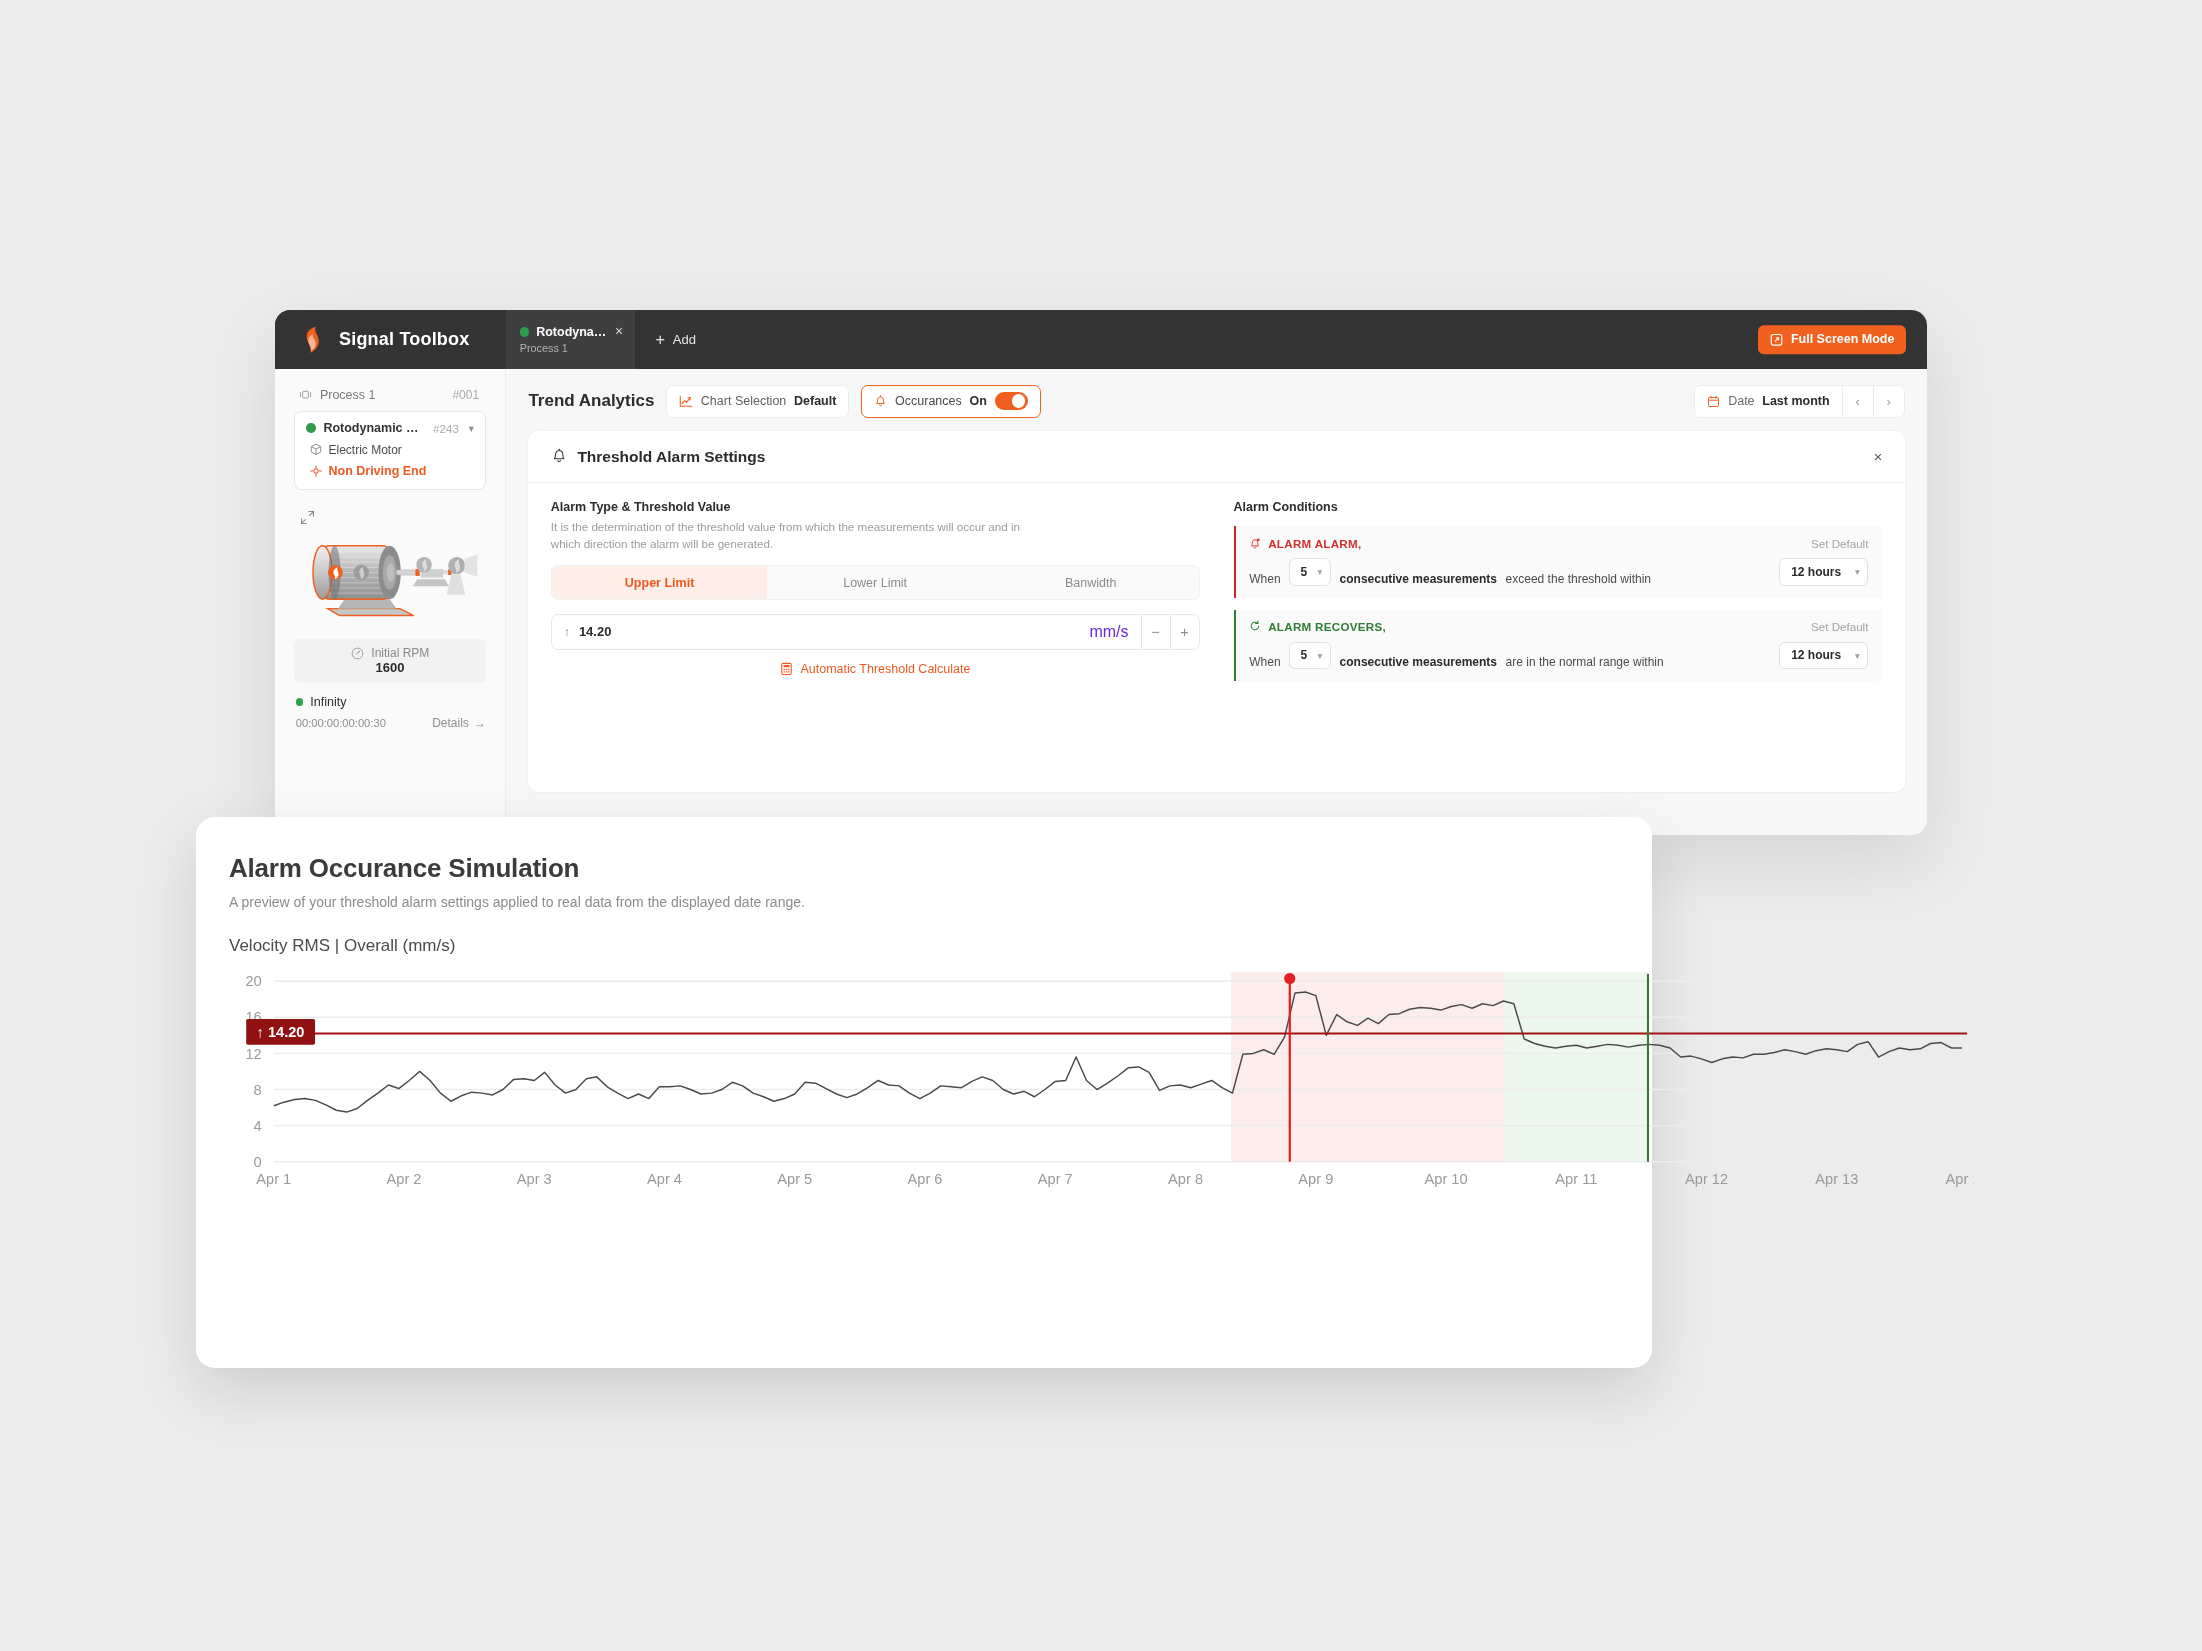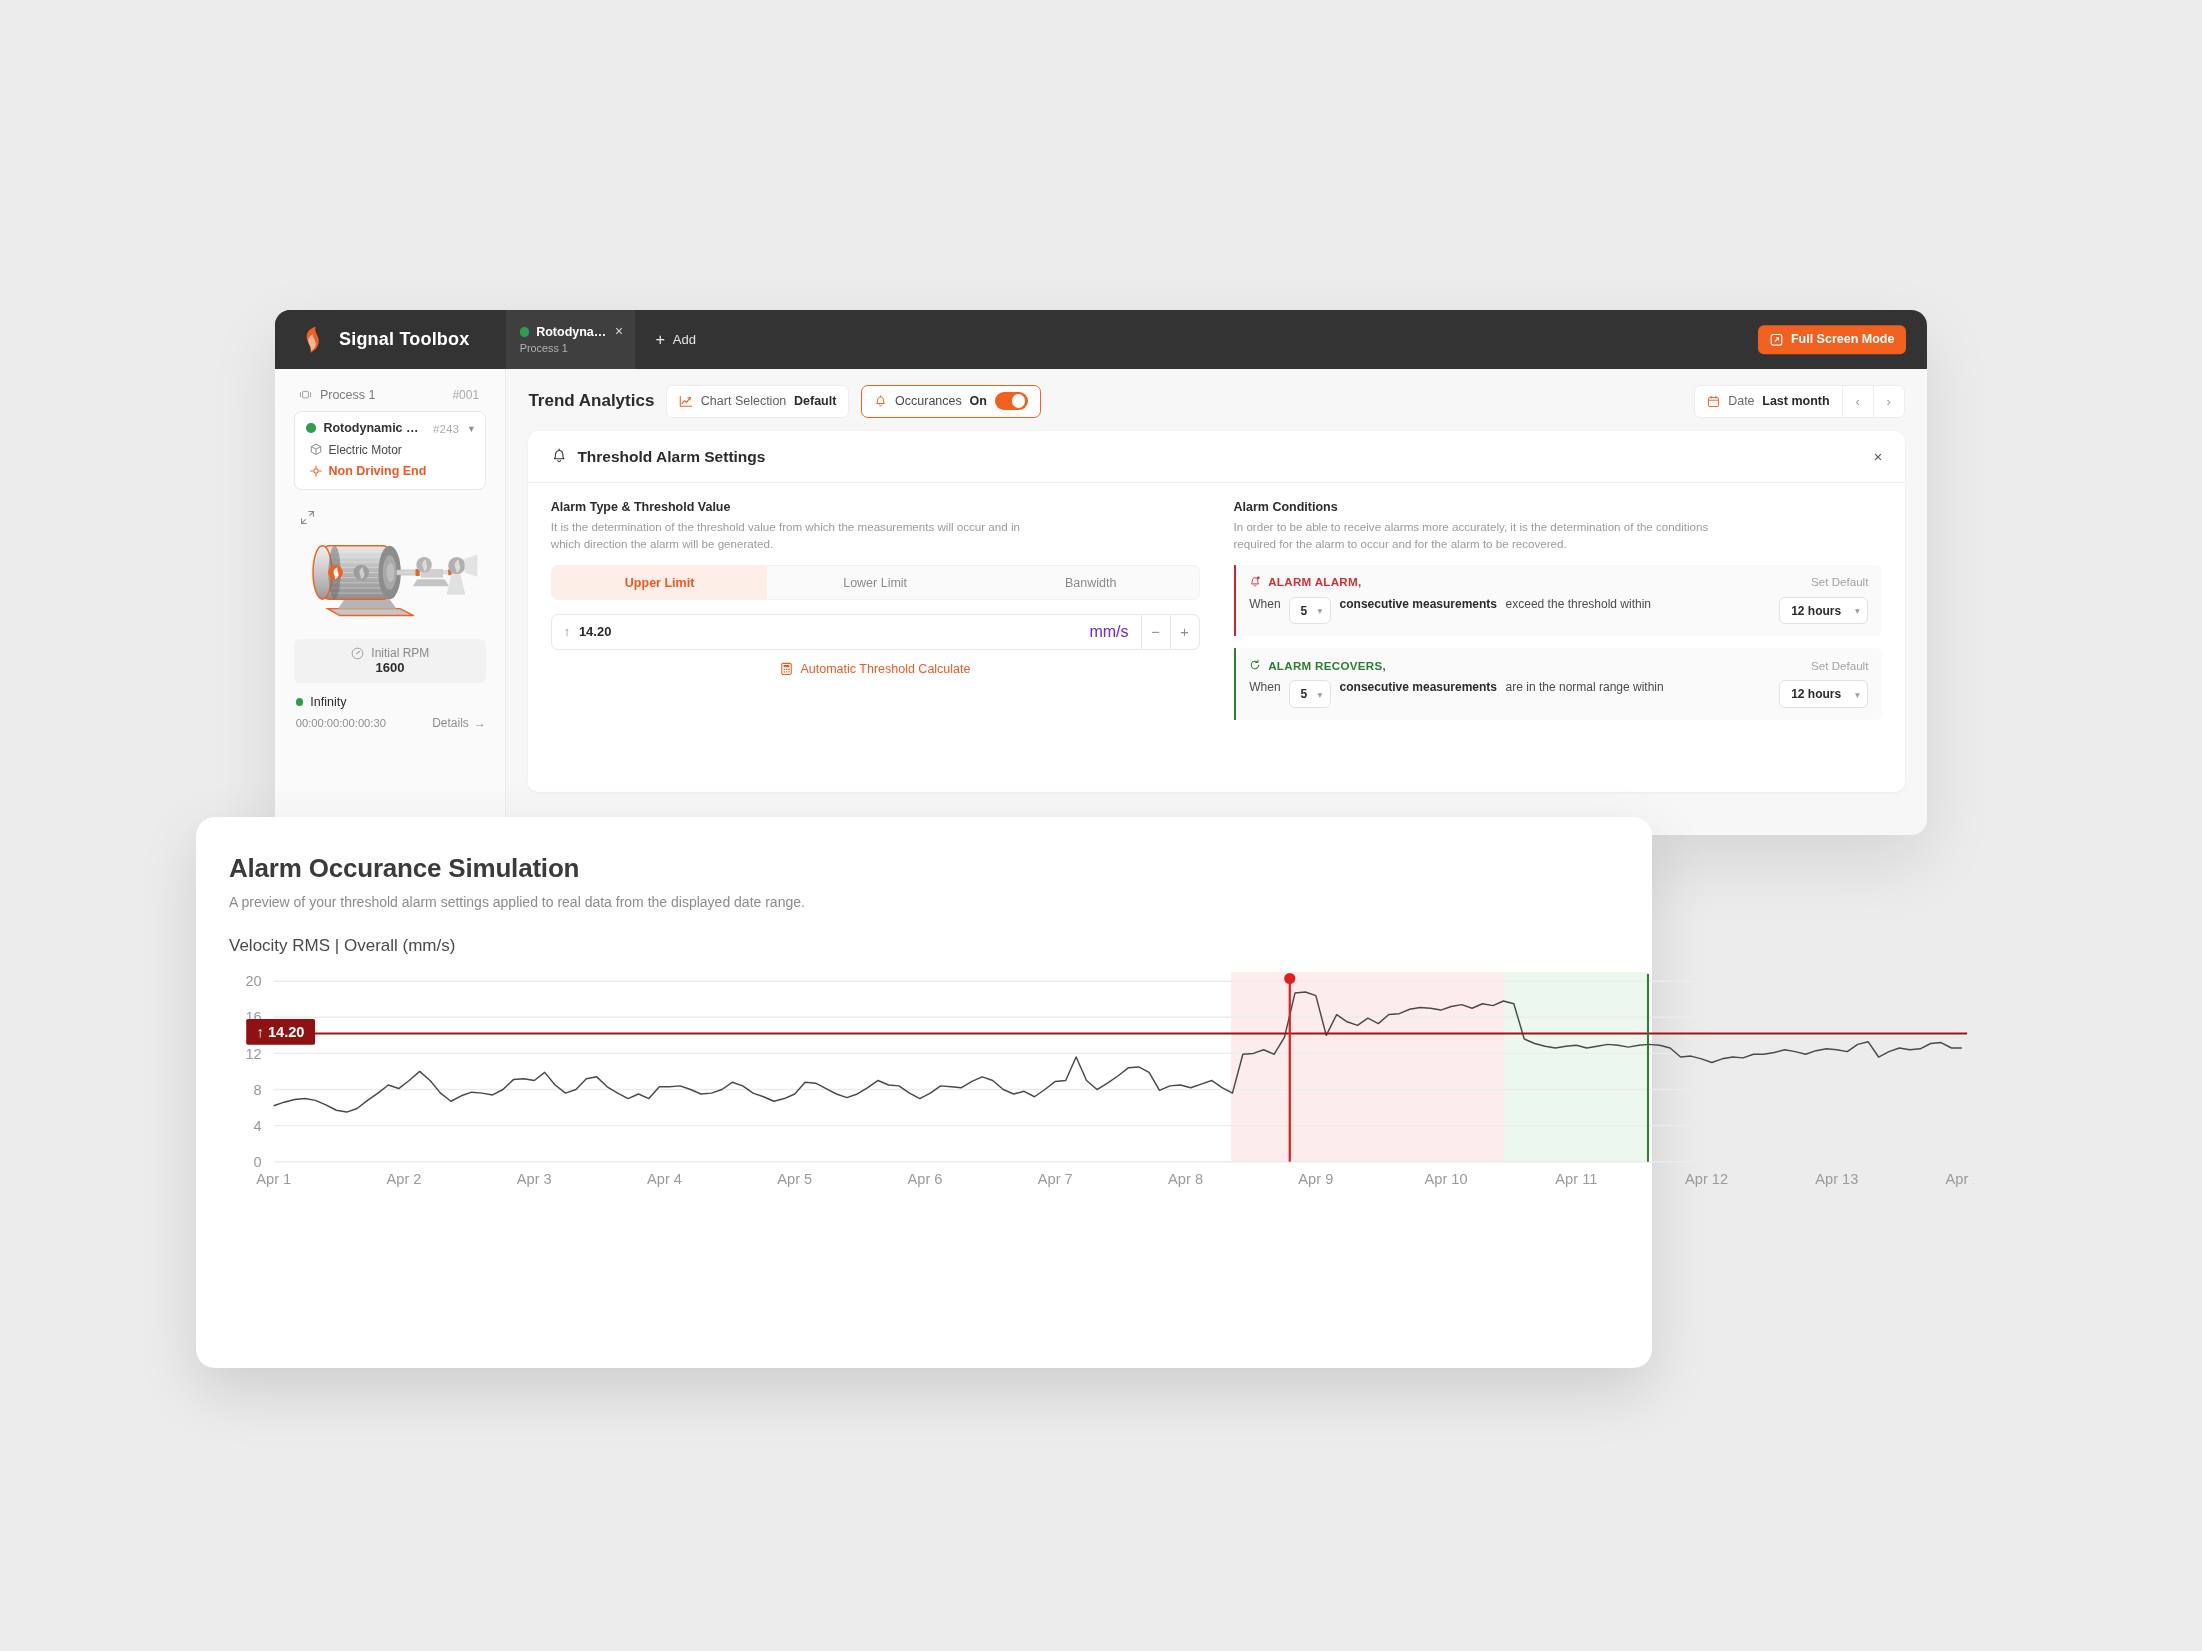--- a/index.html
+++ b/index.html
@@ -182,21 +182,21 @@
   .cond {
     margin-top: 12px; background:#fafafa; border-left: 2.6px solid #c62828;
     padding: 10.3px 13.8px 12px 13.8px; border-radius: 0 5.2px 5.2px 0;
   }
   .cond.ok { border-left-color:#2e7d32; }
   .cond-head { display:flex; align-items:center; }
   .cond-title { font-size: 11.6px; font-weight: bold; color:#d32f2f; letter-spacing: 0.3px;
                 display:flex; align-items:center; gap: 6.9px; }
   .cond.ok .cond-title { color:#2e7d32; }
   .cond-default { margin-left:auto; font-size: 11.6px; color:#a3a3a3; }
-  .cond-body { display:flex; align-items:flex-start; gap: 8.6px; margin-top: 8.6px; font-size: 12px; color:#4c4c4c; }
+  .cond-body { display:flex; align-items:flex-end; gap: 8.6px; margin-top: 8.6px; font-size: 12px; color:#4c4c4c; }
   .cond-body b { color:#2b2b2b; }
   .mini-select {
     background:#fff; border:0.9px solid #e2e2e2; border-radius: 6px;
     height: 27.5px; display:flex; align-items:center; gap: 10.3px; padding: 0 7.7px 0 10.3px;
     font-size: 12px; font-weight: bold; color:#2b2b2b;
   }
   .mini-select .c { color:#9e9e9e; font-size: 9.5px; font-weight: normal; }
   .select-wide { margin-left: auto; padding: 0 7.7px 0 11.2px; gap: 13.8px; }
 
   
@@ -460,21 +460,20 @@
                   <rect x="6.7" y="10.6" width="1.8" height="1.6" rx="0.4"></rect>
                   <rect x="9.4" y="10.6" width="1.8" height="1.6" rx="0.4"></rect>
                 </g>
               </svg>
               <span>Automatic Threshold Calculate</span>
             </div>
           </div>
 
           <div class="col">
             <div class="col-h">Alarm Conditions</div>
-            <div class="col-d">In order to be able to receive alarms more accurately, it is the determination of the conditions required for the alarm to occur and for the alarm to be recovered.</div>
 
             <div class="cond">
               <div class="cond-head">
                 <span class="cond-title">
                   <svg width="12" height="13" viewBox="0 0 15 16">
                     <path d="M3 11 C3 11 4 10.3 4 7.8 C4 5.1 5.5 3.3 7.5 3.3 C9.5 3.3 11 5.1 11 7.8 C11 10.3 12 11 12 11 Z" fill="none" stroke="#d32f2f" stroke-width="1.15" stroke-linejoin="round"></path>
                     <path d="M6.2 12.6 C6.5 13.4 7 13.8 7.5 13.8 C8 13.8 8.5 13.4 8.8 12.6" fill="none" stroke="#d32f2f" stroke-width="1.05" stroke-linecap="round"></path>
                     <circle cx="11.6" cy="3.4" r="1.7" fill="#d32f2f"></circle>
                   </svg>
                   <span>ALARM ALARM,</span>

